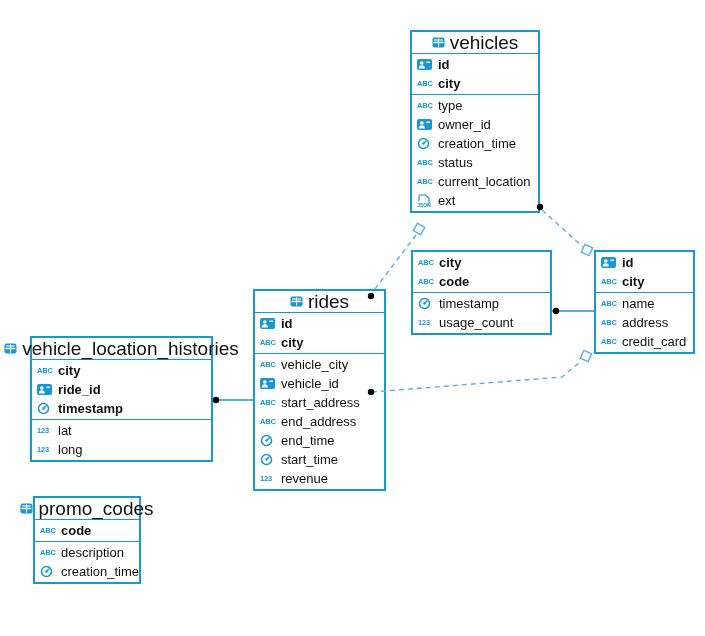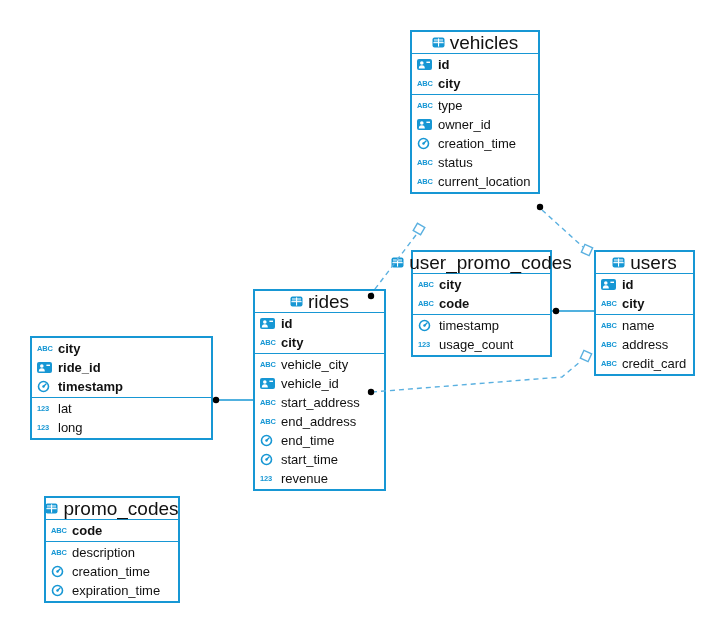--- a/index.html
+++ b/index.html
@@ -32,21 +32,21 @@
     color:#1797d4;font-weight:bold;font-size:7.5px;line-height:1;
     letter-spacing:-0.2px;
   }
   .ticon{display:flex;align-items:center;}
   
   #t-vehicles{left:410px;top:30px;width:130px;}
   #t-user_promo_codes{left:411px;top:250px;width:141px;}
   #t-users{left:594px;top:250px;width:101px;}
   #t-rides{left:253px;top:289px;width:133px;}
   #t-vehicle_location_histories{left:30px;top:336px;width:183px;}
-  #t-promo_codes{left:44px;top:496px;width:136px;}
+  #t-promo_codes{left:33px;top:496px;width:108px;}
   #rel-layer{position:absolute;left:0;top:0;pointer-events:none;}
   .rel-solid{stroke:#1797d4;stroke-width:1.4;fill:none;}
   .rel-dashed{stroke:#5ab0e0;stroke-width:1.4;fill:none;stroke-dasharray:5 4;}
   .rel-dot{fill:#000;}
   .rel-diamond{fill:#fff;stroke:#5ab0e0;stroke-width:1.4;}
 </style>
 </head>
 <body>
 
 <div class="canvas">
@@ -116,36 +116,33 @@
             <span class="txt-icon">ABC</span>
           </span>
           <span>status</span>
         </div>
         <div class="col-row">
           <span class="cicon">
             <span class="txt-icon">ABC</span>
           </span>
           <span>current_location</span>
         </div>
+        <div class="col-row">
+          <span class="cicon">
+            <svg width="14" height="13" viewBox="0 0 14 13">
+    <path d="M2 7 V2.5 Q2 1 3.5 1 H8.5 L12 4.2 V9.5 Q12 11 10.5 11 H9" fill="none" stroke="#1797d4" stroke-width="1.2"></path>
+    <text x="0.2" y="12.6" font-size="5" font-weight="bold" fill="#1797d4" font-family="Liberation Sans, sans-serif">JSON</text>
+            </svg>
+          </span>
+          <span>ext</span>
+        </div>
       </div>
   </div>
 
   <div class="etable" id="t-user_promo_codes">
-    <div class="etable-header">
-      <span class="ticon">
-          <svg width="13" height="11" viewBox="0 0 13 11">
-    <rect x="0.5" y="0.5" width="12" height="10" rx="2" fill="#1797d4"></rect>
-    <rect x="2" y="2" width="4" height="2.6" fill="#8ecdec"></rect>
-    <rect x="7" y="2" width="4" height="2.6" fill="#8ecdec"></rect>
-    <rect x="1.4" y="5.1" width="10.2" height="1.1" fill="#fff"></rect>
-    <rect x="6" y="1.4" width="1.1" height="8.2" fill="#fff"></rect>
-          </svg>
-        </span>
-      <span>user_promo_codes</span>
-    </div>
     <div class="section keys">
         <div class="col-row pk">
           <span class="cicon">
             <span class="txt-icon">ABC</span>
           </span>
           <span>city</span>
         </div>
         <div class="col-row pk">
           <span class="cicon">
             <span class="txt-icon">ABC</span>
@@ -167,32 +164,20 @@
         <div class="col-row">
           <span class="cicon">
             <span class="txt-icon">123</span>
           </span>
           <span>usage_count</span>
         </div>
       </div>
   </div>
 
   <div class="etable" id="t-users">
-    <div class="etable-header">
-      <span class="ticon">
-          <svg width="13" height="11" viewBox="0 0 13 11">
-    <rect x="0.5" y="0.5" width="12" height="10" rx="2" fill="#1797d4"></rect>
-    <rect x="2" y="2" width="4" height="2.6" fill="#8ecdec"></rect>
-    <rect x="7" y="2" width="4" height="2.6" fill="#8ecdec"></rect>
-    <rect x="1.4" y="5.1" width="10.2" height="1.1" fill="#fff"></rect>
-    <rect x="6" y="1.4" width="1.1" height="8.2" fill="#fff"></rect>
-          </svg>
-        </span>
-      <span>users</span>
-    </div>
     <div class="section keys">
         <div class="col-row pk">
           <span class="cicon">
             <svg width="15" height="11" viewBox="0 0 15 11">
     <rect x="0" y="0" width="15" height="11" rx="2" fill="#1797d4"></rect>
     <circle cx="4.8" cy="4" r="1.8" fill="#fff"></circle>
     <path d="M1.8 9.6 Q1.8 6.3 4.8 6.3 Q7.8 6.3 7.8 9.6 Z" fill="#fff"></path>
     <rect x="9.4" y="2.6" width="3.6" height="1.4" fill="#fff"></rect>
             </svg>
           </span>
@@ -312,20 +297,32 @@
         <div class="col-row">
           <span class="cicon">
             <span class="txt-icon">123</span>
           </span>
           <span>revenue</span>
         </div>
       </div>
   </div>
 
   <div class="etable" id="t-vehicle_location_histories">
+    <div class="etable-header">
+      <span class="ticon">
+          <svg width="13" height="11" viewBox="0 0 13 11">
+    <rect x="0.5" y="0.5" width="12" height="10" rx="2" fill="#1797d4"></rect>
+    <rect x="2" y="2" width="4" height="2.6" fill="#8ecdec"></rect>
+    <rect x="7" y="2" width="4" height="2.6" fill="#8ecdec"></rect>
+    <rect x="1.4" y="5.1" width="10.2" height="1.1" fill="#fff"></rect>
+    <rect x="6" y="1.4" width="1.1" height="8.2" fill="#fff"></rect>
+          </svg>
+        </span>
+      <span>vehicle_location_histories</span>
+    </div>
     <div class="section keys">
         <div class="col-row pk">
           <span class="cicon">
             <span class="txt-icon">ABC</span>
           </span>
           <span>city</span>
         </div>
         <div class="col-row pk">
           <span class="cicon">
             <svg width="15" height="11" viewBox="0 0 15 11">
@@ -395,30 +392,20 @@
         <div class="col-row">
           <span class="cicon">
             <svg width="13" height="13" viewBox="0 0 14 14">
     <circle cx="7" cy="7" r="5.4" fill="none" stroke="#1797d4" stroke-width="1.7"></circle>
     <circle cx="7" cy="7" r="1.3" fill="#1797d4"></circle>
     <path d="M7 7 L9.7 4.3" stroke="#1797d4" stroke-width="1.5" stroke-linecap="round"></path>
             </svg>
           </span>
           <span>creation_time</span>
         </div>
-        <div class="col-row">
-          <span class="cicon">
-            <svg width="13" height="13" viewBox="0 0 14 14">
-    <circle cx="7" cy="7" r="5.4" fill="none" stroke="#1797d4" stroke-width="1.7"></circle>
-    <circle cx="7" cy="7" r="1.3" fill="#1797d4"></circle>
-    <path d="M7 7 L9.7 4.3" stroke="#1797d4" stroke-width="1.5" stroke-linecap="round"></path>
-            </svg>
-          </span>
-          <span>expiration_time</span>
-        </div>
       </div>
   </div>
 
   <svg id="rel-layer" width="705" height="636">
 
     <line class="rel-solid" x1="212" y1="400" x2="253" y2="400"></line>
     <circle class="rel-dot" cx="216" cy="400" r="3.2"></circle>
 
     <line class="rel-solid" x1="551" y1="311" x2="594" y2="311"></line>
     <circle class="rel-dot" cx="556" cy="311" r="3.2"></circle>

